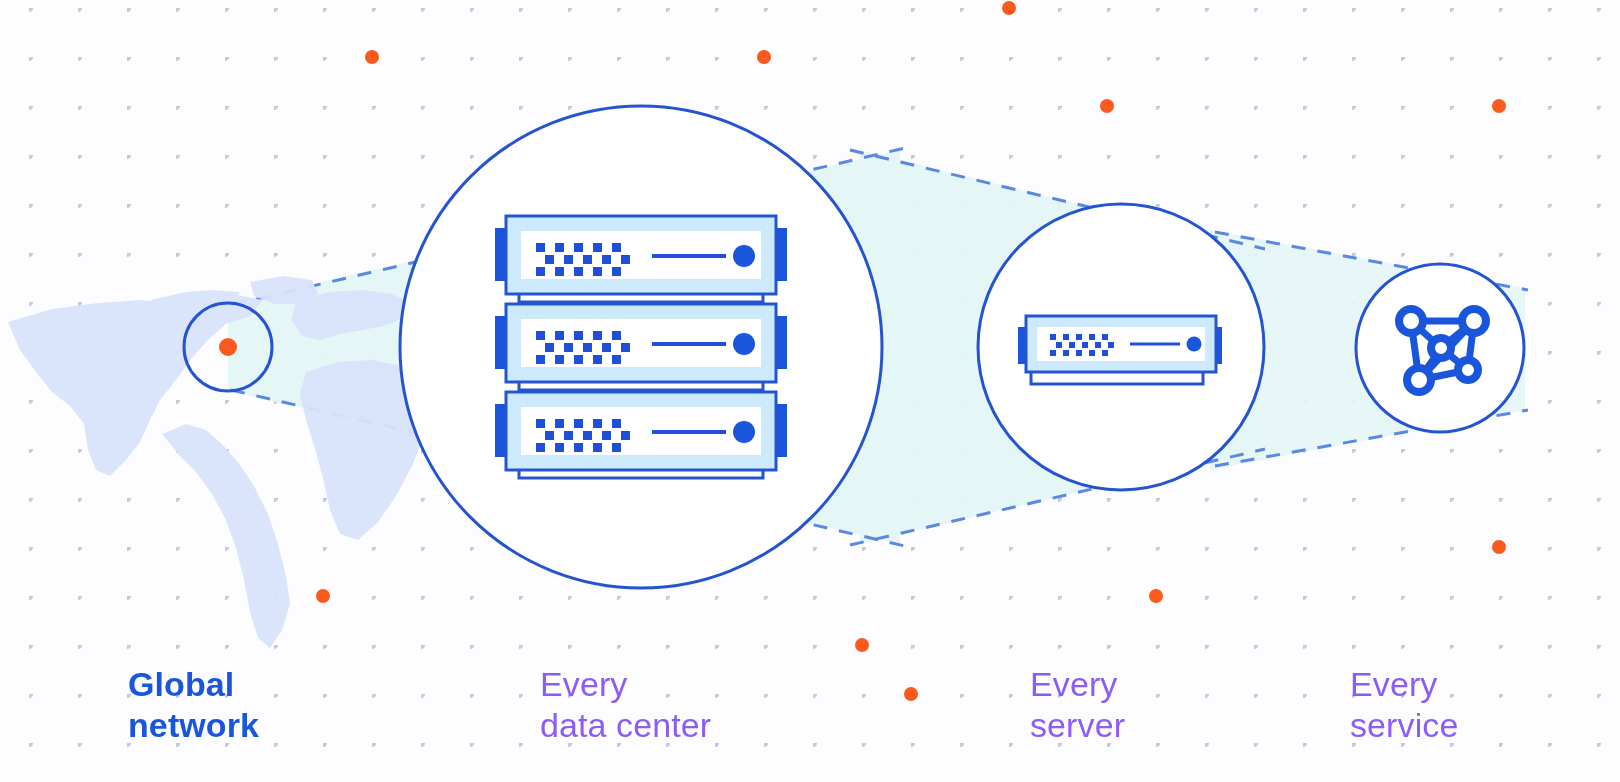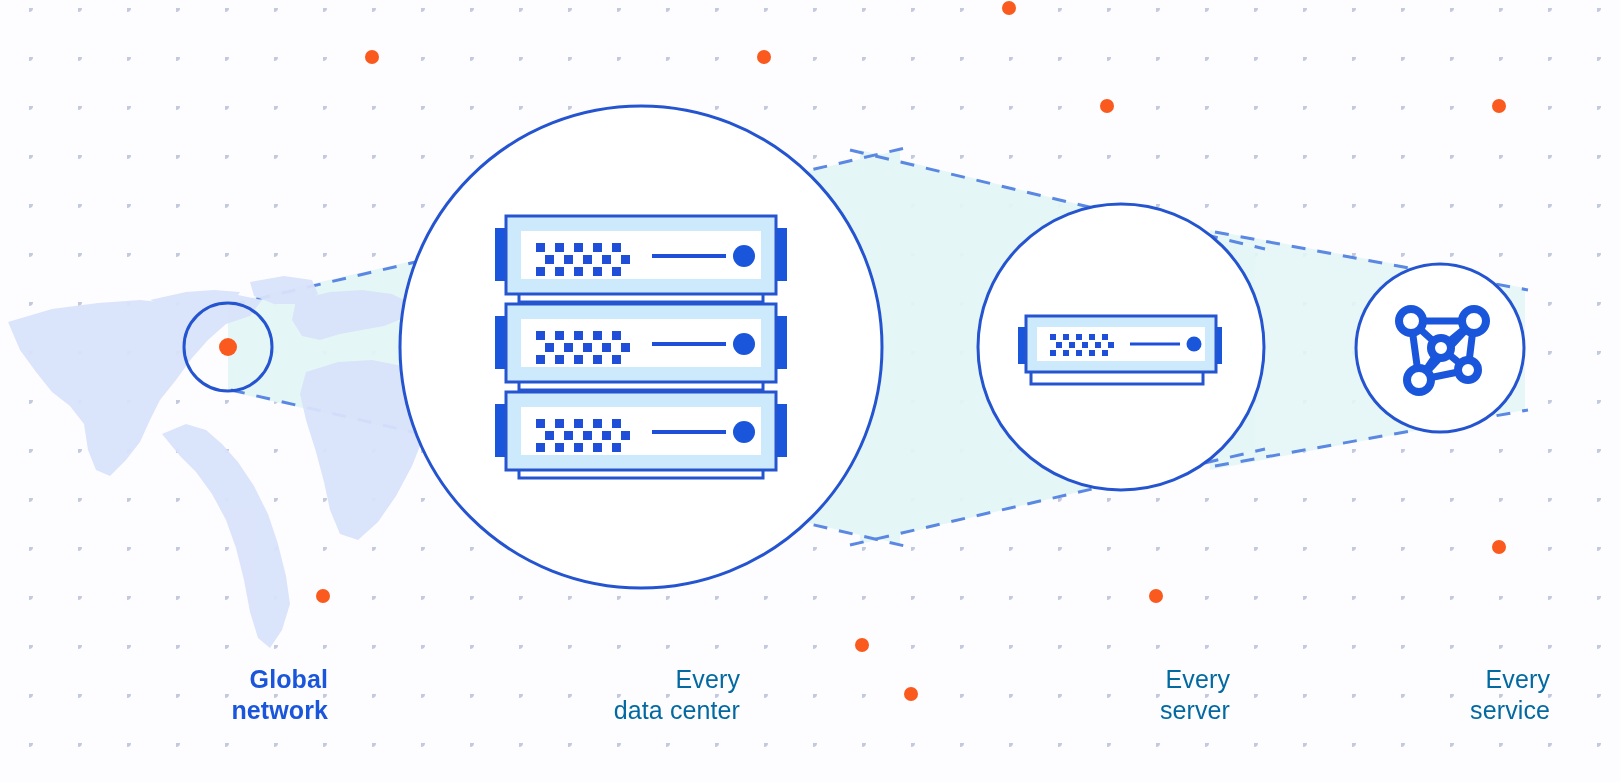--- a/index.html
+++ b/index.html
@@ -18,29 +18,29 @@
     background: #fdfdff;
   }
   #scene {
     position: absolute;
     inset: 0;
     width: 1620px;
     height: 782px;
   }
   .label {
     position: absolute;
-    text-align: right;
-    font-size: 25px;
+    text-align: left;
+    font-size: 34px;
     line-height: 1.22;
     font-weight: 400;
     letter-spacing: 0.1px;
     white-space: pre-line;
     pointer-events: none;
   }
-  .label.dark { color: #0369a1; }
+  .label.dark { color: #8b5cf6; }
   .label.accent { color: #1a56db; font-weight: 700; }
   #label-global  { left: 128px;  top: 664px; width: 200px; }
   #label-dc      { left: 540px;  top: 664px; width: 200px; }
   #label-server  { left: 1030px; top: 664px; width: 200px; }
   #label-service { left: 1350px; top: 664px; width: 200px; }
 </style>
 </head>
 <body>
 
 <div id="stage">

